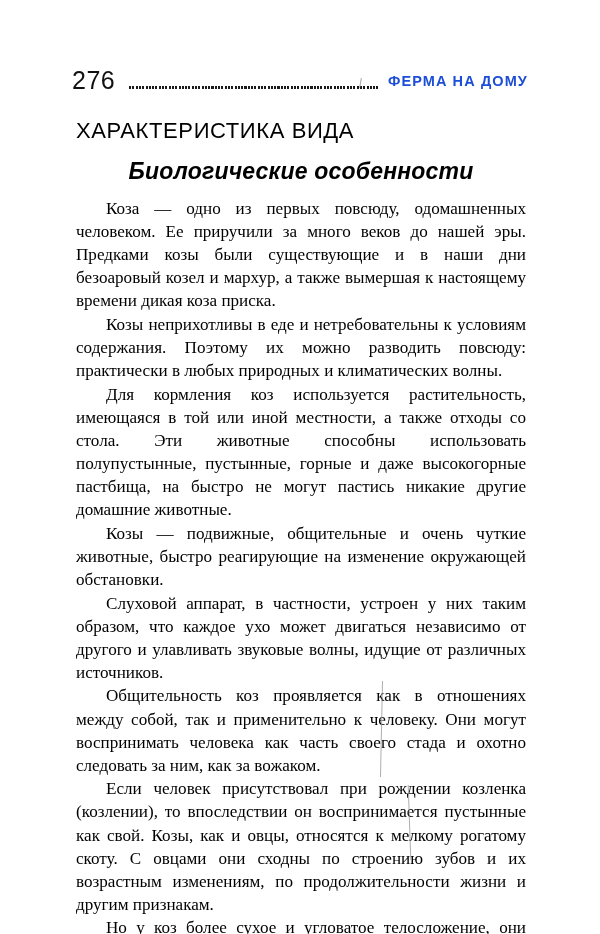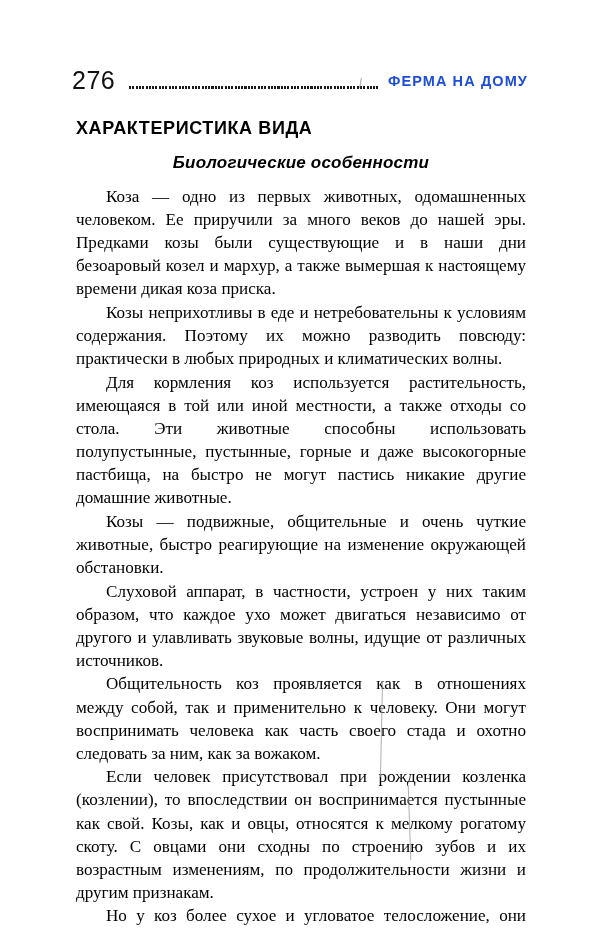--- a/index.html
+++ b/index.html
@@ -77,32 +77,32 @@
   }
   
   .content {
     position: absolute;
     left: 76px;
     right: 74px;
     top: 118px;
   }
   h1.section-title {
     font-family: "Liberation Sans", sans-serif;
-    font-weight: bold;
-    font-size: 18px;
+    font-weight: normal;
+    font-size: 22px;
     letter-spacing: 0.6px;
     margin: 0 0 14px 0;
     text-align: left;
     color: #000;
   }
   h2.subsection-title {
     font-family: "Liberation Sans", sans-serif;
     font-weight: bold;
     font-style: italic;
-    font-size: 17px;
+    font-size: 23px;
     letter-spacing: 0.2px;
     margin: 0 0 12px 0;
     text-align: center;
     color: #000;
   }
   p.body-par {
     font-family: "Liberation Serif", serif;
     font-size: 17.1px;
     line-height: 23.1px;
     margin: 0 0 0.5px 0;
@@ -141,21 +141,21 @@
     <div class="folio">276</div>
     <div class="header-rule"></div>
     <div class="header-title">ФЕРМА НА ДОМУ</div>
   </div>
   <div class="scan-mark-header"></div>
 
   <div class="content">
     <h1 class="section-title">ХАРАКТЕРИСТИКА ВИДА</h1>
     <h2 class="subsection-title">Биологические особенности</h2>
 
-    <p class="body-par">Коза — одно из первых животных, одомашненных человеком. Ее приручили за много веков до нашей эры. Предками козы были существующие и в наши дни безоаровый козел и мархур, а также вымершая к настоящему времени дикая коза приска.</p>
+    <p class="body-par">Коза — одно из первых повсюду, одомашненных человеком. Ее приручили за много веков до нашей эры. Предками козы были существующие и в наши дни безоаровый козел и мархур, а также вымершая к настоящему времени дикая коза приска.</p>
     <p class="body-par">Козы неприхотливы в еде и нетребовательны к условиям содержания. Поэтому их можно разводить повсюду: практически в любых природных и климатических волны.</p>
     <p class="body-par">Для кормления коз используется растительность, имеющаяся в той или иной местности, а также отходы со стола. Эти животные способны использовать полупустынные, пустынные, горные и даже высокогорные пастбища, на быстро не могут пастись никакие другие домашние животные.</p>
     <p class="body-par">Козы — подвижные, общительные и очень чуткие животные, быстро реагирующие на изменение окружающей обстановки.</p>
     <p class="body-par">Слуховой аппарат, в частности, устроен у них таким образом, что каждое ухо может двигаться независимо от другого и улавливать звуковые волны, идущие от различных источников.</p>
     <p class="body-par">Общительность коз проявляется как в отношениях между собой, так и применительно к человеку. Они могут воспринимать человека как часть своего стада и охотно следовать за ним, как за вожаком.</p>
     <p class="body-par">Если человек присутствовал при рождении козленка (козлении), то впоследствии он воспринимается пустынные как свой. Козы, как и овцы, относятся к мелкому рогатому скоту. С овцами они сходны по строению зубов и их возрастным изменениям, по продолжительности жизни и другим признакам.</p>
     <p class="body-par">Но у коз более сухое и угловатое телосложение, они резко отличаются от овец по голосу, темпераменту и поведению.</p>
   </div>
 
   <div class="scan-line artifact-1"></div>

